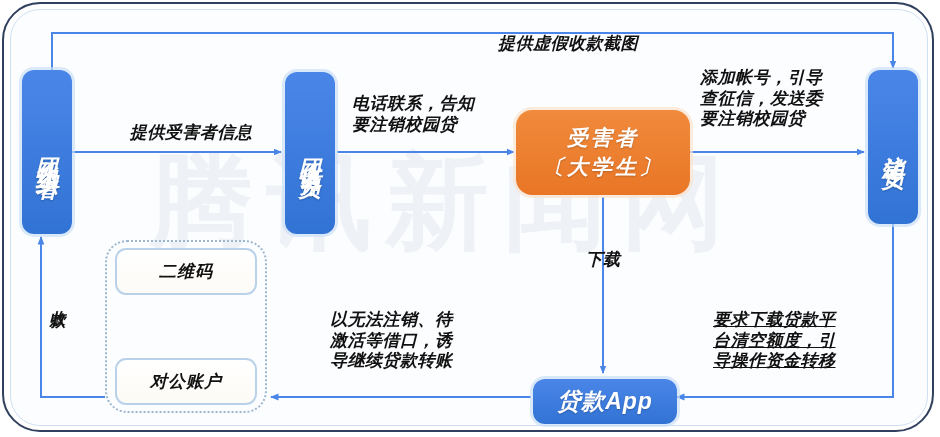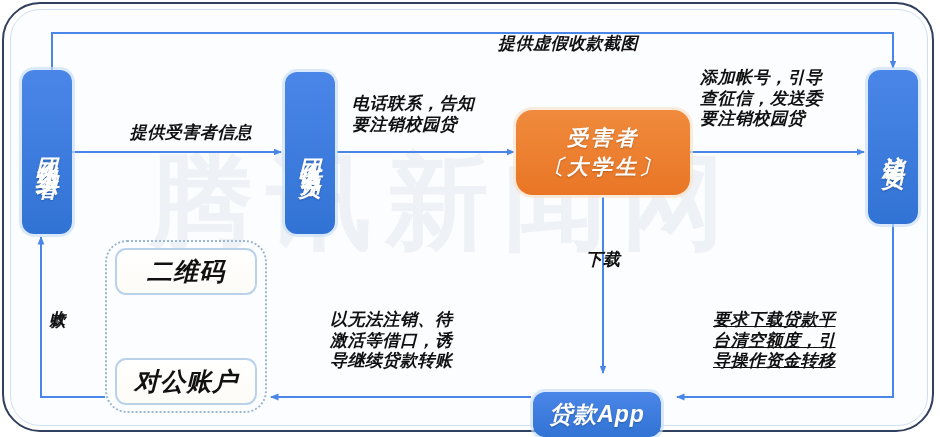--- a/index.html
+++ b/index.html
@@ -110,21 +110,21 @@
     padding:6px 8px;
   }
   .chip{
     height:47px;
     border:2px solid #b9d2ea;
     border-radius:11px;
     background:linear-gradient(180deg,#ffffff 0%,#fdfbf6 100%);
     display:flex;align-items:center;justify-content:center;
     color:#111111;
     font-weight:bold;font-style:italic;
-    font-size:25px;
+    font-size:17px;
     letter-spacing:1px;
     box-sizing:border-box;
   }
 </style>
 </head>
 <body>
 
 <div id="stage">
 
   <div class="outer-frame"></div>
@@ -168,21 +168,21 @@
 
   <div class="node orange" style="left:516px;top:110px;width:174px;height:85px;font-size:21px;letter-spacing:3px;line-height:1.35;text-align:center;white-space:pre-line;border-radius:16px;">
     <span>受害者
 〔大学生〕</span>
   </div>
 
   <div class="node blue vertical" style="left:868px;top:70px;width:50px;height:154px;">
     <span>注销专员</span>
   </div>
 
-  <div class="node blue" style="left:533px;top:392px;width:128px;height:45px;font-size:23px;letter-spacing:1px;">
+  <div class="node blue" style="left:533px;top:379px;width:144px;height:45px;font-size:23px;letter-spacing:1px;">
     <span>贷款App</span>
   </div>
 
   <div class="group-box">
     <div class="chip">
       <span>二维码</span>
     </div>
     <div class="chip">
       <span>对公账户</span>
     </div>

